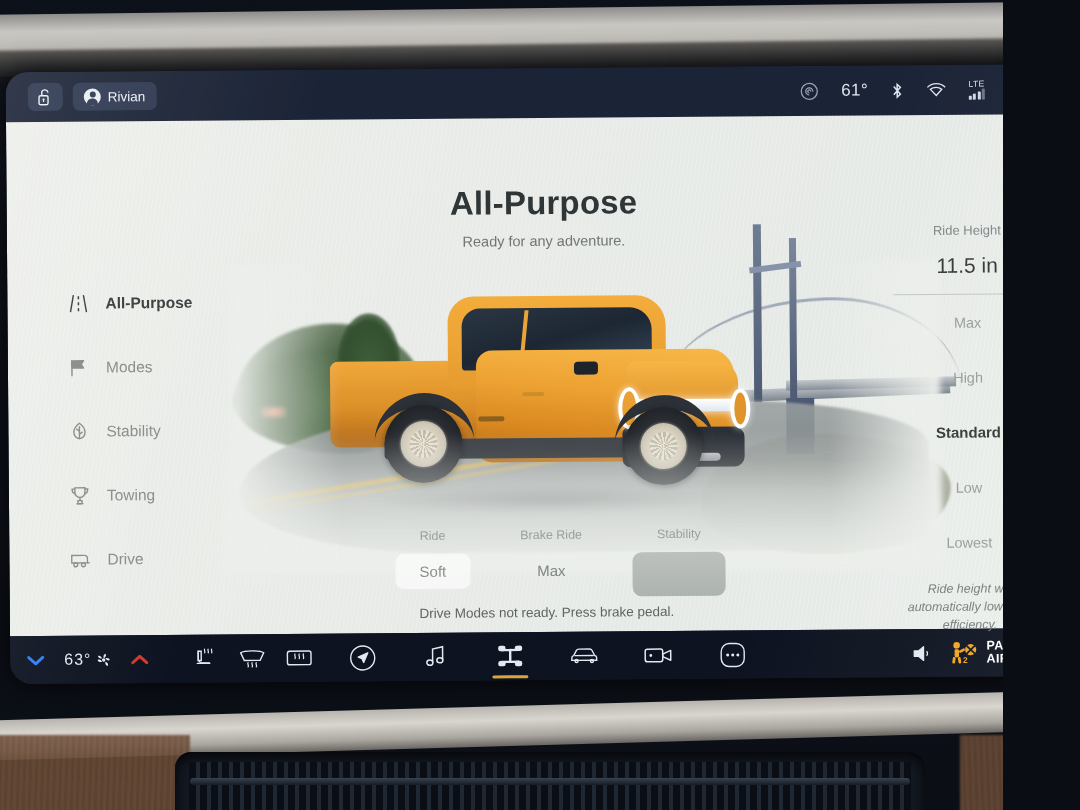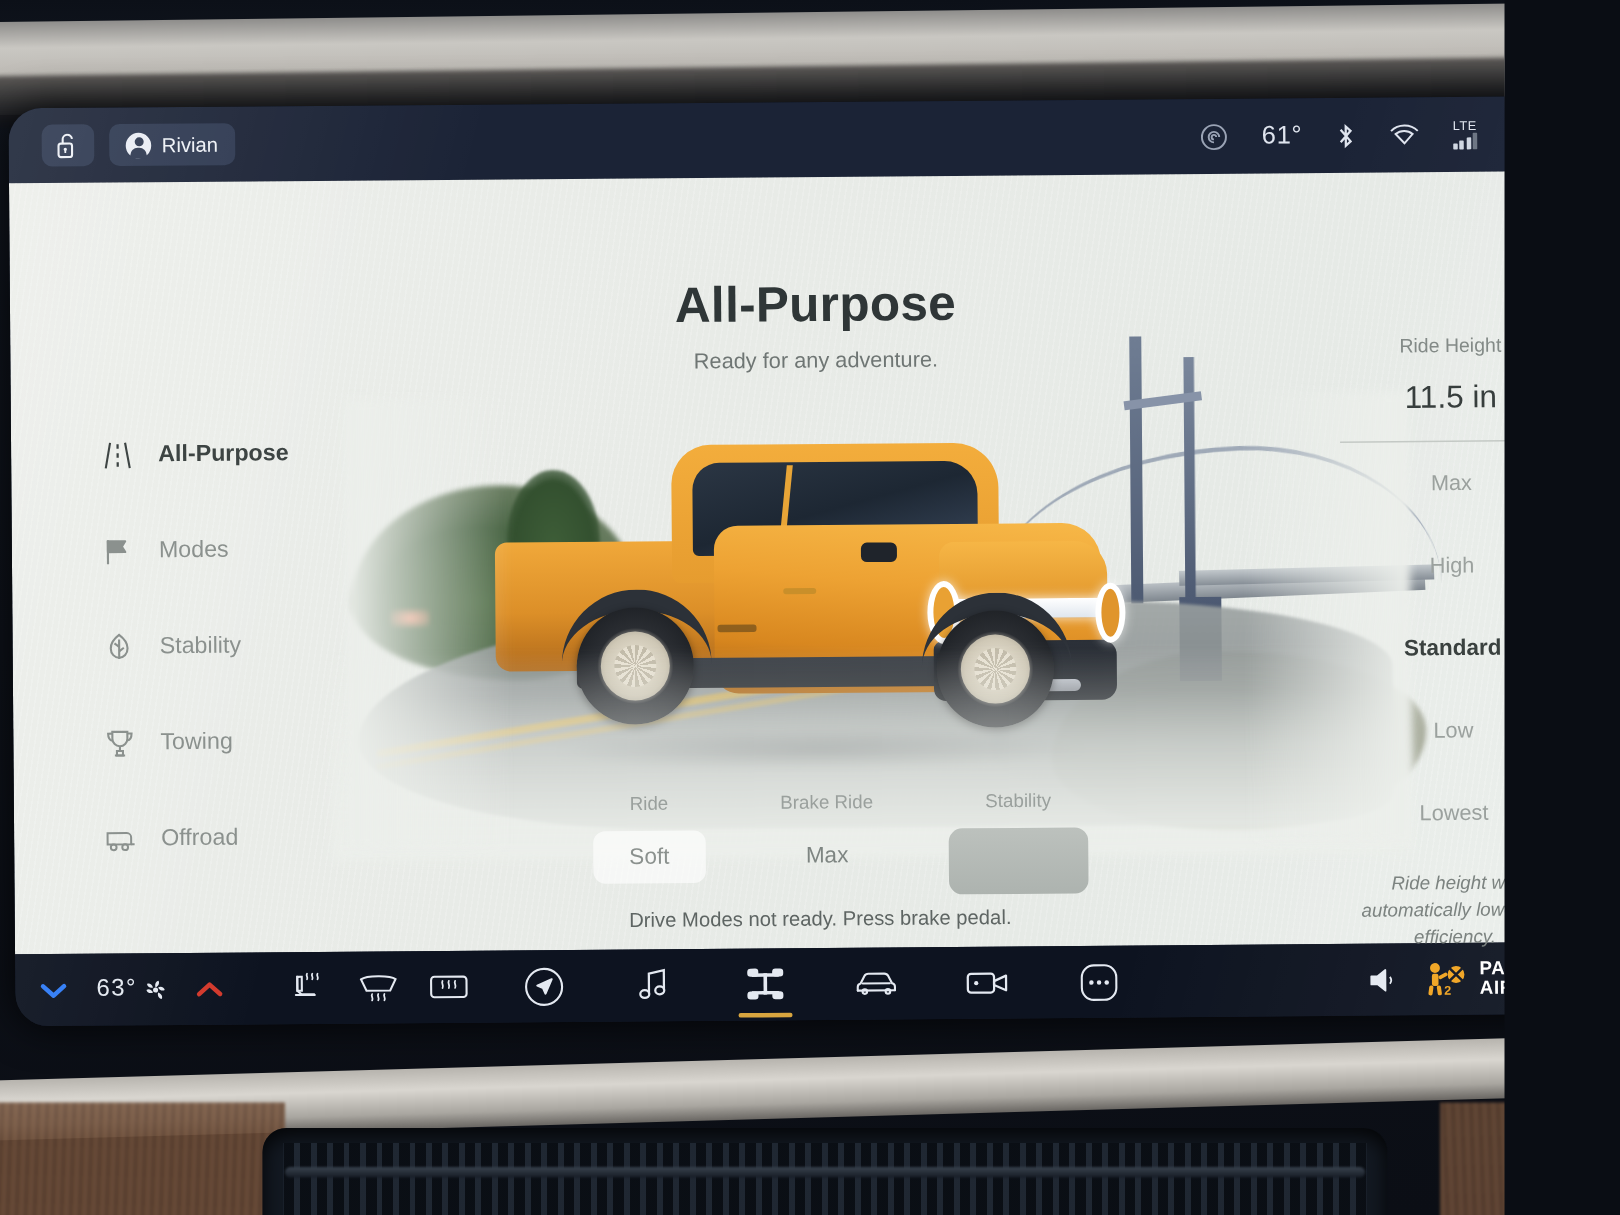--- a/index.html
+++ b/index.html
@@ -403,21 +403,21 @@
 
         <div class="mode">
           <span class="mi">
             <svg width="23" height="20" viewBox="0 0 23 20" fill="none" stroke="#8b918e" stroke-width="1.4">
               <path d="M2.4 5.6h13.4a3 3 0 0 1 3 3v4.8H2.4z"></path>
               <path d="M18.8 13.4h2.4"></path>
               <circle cx="6.6" cy="15.4" r="2"></circle>
                 <circle cx="14.6" cy="15.4" r="2"></circle>
             </svg>
           </span>
-          <span>Offroad</span>
+          <span>Drive</span>
         </div>
       </div>
 
       <div class="dctrls">
         <div class="dct-row">
           <div class="dct boxed">
             <div class="lbl">Ride</div>
             <div class="val">Soft</div>
           </div>
           <div class="dct">

